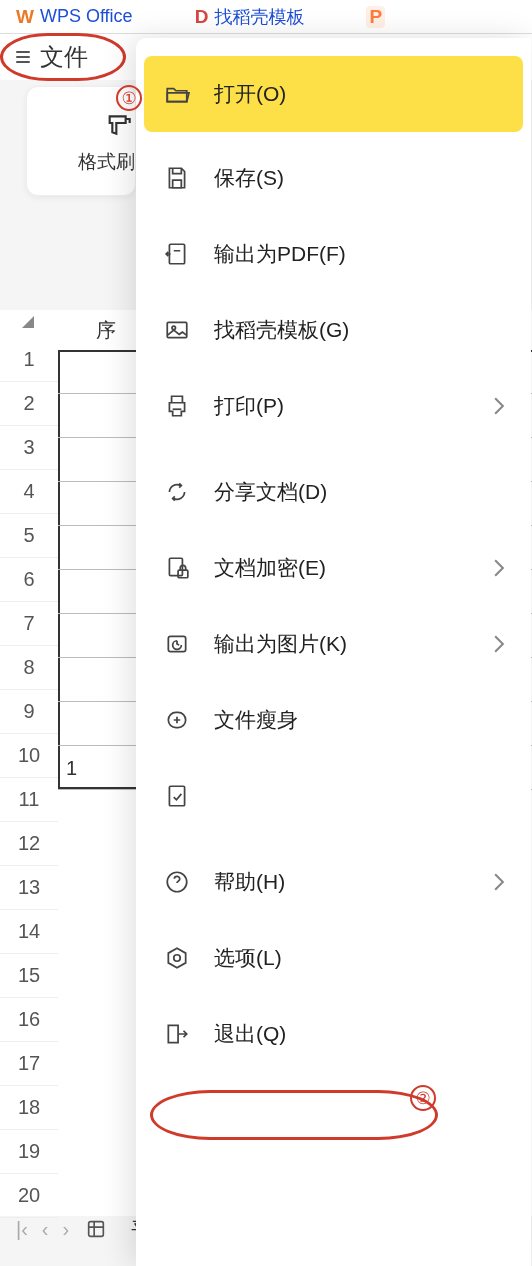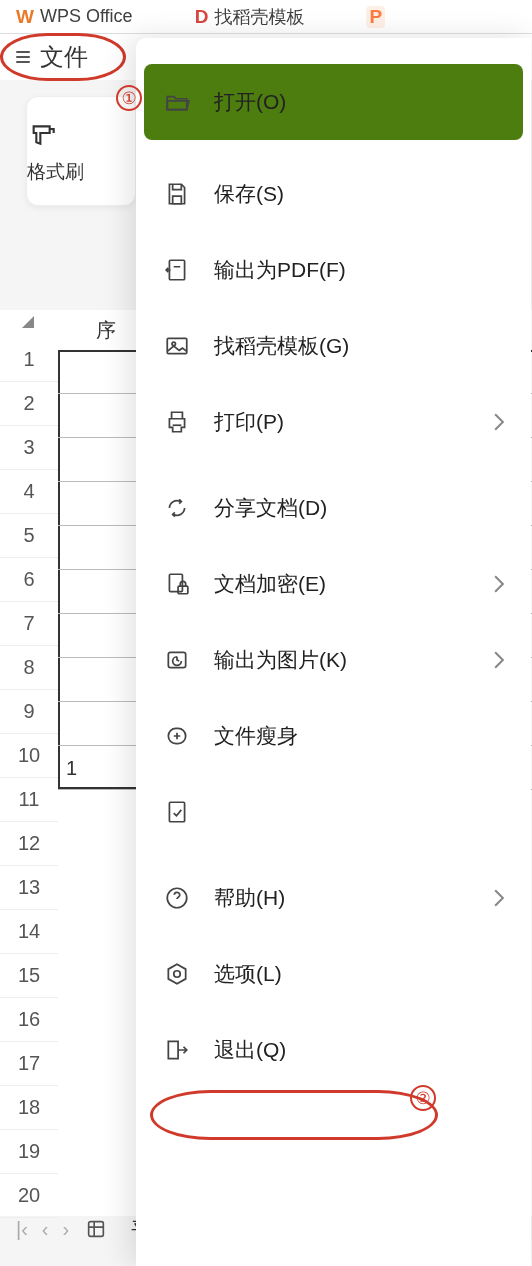--- a/index.html
+++ b/index.html
@@ -3,31 +3,31 @@
   <meta charset="utf-8">
   <style>
     * { box-sizing: border-box; margin: 0; padding: 0; font-family: "Microsoft YaHei", sans-serif; }
     body { width: 532px; height: 1266px; background: #f5f5f5; position: relative; overflow: hidden; }
 
     .top-tabs { height: 34px; display: flex; align-items: center; background: #fff; border-bottom: 1px solid #ddd; }
     .top-tab { display: flex; align-items: center; gap: 6px; padding: 0 16px; color: #333; font-size: 18px; height: 34px; }
     .top-tab .logo-w { font-weight: bold; color: #e87a2a; font-size: 19px; }
     .top-tab .logo-d { font-weight: bold; color: #d84640; font-size: 19px; }
     .top-tab .logo-p { font-weight: bold; color: #ff7b3e; background:#fff0e7; border-radius:4px; padding:0 3px; font-size: 19px;}
-    .top-tab span.label { color: #404040; }
+    .top-tab span.label { color: #1d4ed8; }
 
     .filebar { position: relative; height: 46px; display: flex; align-items: center; background: #fff; }
     .filebtn-wrap { position: relative; }
     .filebtn { display: flex; align-items: center; gap: 10px; padding: 4px 16px 4px 16px; color: #333; font-size: 24px; }
     .filebtn .hamburger { display: inline-flex; flex-direction: column; gap: 3px; }
     .filebtn .hamburger i { width: 14px; height: 2px; background:#555; border-radius:1px; display:block;}
     .red-ellipse-file { position:absolute; left:0; top:-4px; width:126px; height:48px; border:3px solid #d03a2b; border-radius: 48px/24px; pointer-events:none; }
     .annot-1 { position:absolute; left:116px; top:85px; width:26px; height:26px; border:2px solid #d03a2b; border-radius:50%; color:#d03a2b; display:flex; align-items:center; justify-content:center; font-size:17px; font-weight:500; pointer-events:none; z-index:20;}
 
-    .format-card { position:absolute; left:26px; top:96px; width:110px; height:110px; background:#fff; border:1px solid #eee; border-radius:12px; box-shadow:0 2px 6px rgba(0,0,0,0.06); display:flex; flex-direction:column; align-items:flex-start; justify-content:center; gap:10px; z-index:1; }
+    .format-card { position:absolute; left:26px; top:86px; width:110px; height:110px; background:#fff; border:1px solid #eee; border-radius:12px; box-shadow:0 2px 6px rgba(0,0,0,0.06); display:flex; flex-direction:column; align-items:flex-end; justify-content:center; gap:10px; z-index:1; }
     .format-card .ico { width:32px; height:32px; color:#333; }
     .format-card .lbl { font-size:19px; color:#333; }
 
     .sheet-bg { position:absolute; left:0; top:310px; right:0; bottom:50px; background:#fff; z-index:0; }
     .corner-tri { position:absolute; left:22px; top:6px; width:12px; height:12px; }
     .rowheads { position:absolute; left:0; top:28px; width:58px; }
     .colhead { position:absolute; left:58px; top:0; height:40px; color:#333; font-size:20px; display:flex; align-items:center; padding-left:38px;}
     .rowhead { height:44px; display:flex; align-items:center; justify-content:center; color:#555; font-size:20px; border-bottom:1px solid #eee; }
     .cells { position:absolute; left:58px; top:40px; right:0; }
     .cellrow { height:44px; border-bottom:1px solid #bbb; display:flex; }
@@ -37,21 +37,21 @@
     .cell-a .val { padding-left:6px; font-size:20px; color:#333; line-height:44px; }
 
     .sheet-nav { position:absolute; left:0; bottom:12px; height:50px; display:flex; align-items:center; gap:14px; padding:0 16px; color:#777; font-size:20px; }
     .sheet-nav .btn { color:#aaa; }
     .sheet-tab-icon { margin-left:2px; }
     .sheet-tab-label { color:#333; margin-left:10px; }
 
     
     .menu { position:absolute; left:136px; top:38px; width:395px; bottom:0; background:#fff; border-radius:10px 0 0 0; box-shadow:-6px 0 30px rgba(0,0,0,0.12); z-index:10; padding-top:10px; }
     .menu-item { display:flex; align-items:center; height:76px; padding:0 26px 0 26px; position:relative; cursor:pointer;}
-    .menu-item.hover { background:#4d7c0f; border-radius:8px; margin:16px 8px; padding:0 18px;}
+    .menu-item.hover { background:#fde047; border-radius:8px; margin:8px 8px; padding:0 18px;}
     .menu-item .ico { width:30px; height:30px; margin-right:22px; color:#444; flex:0 0 30px; display:flex; align-items:center; justify-content:center; }
     .menu-item .label { font-size:21px; color:#222; flex:1; }
     .menu-item .chev { color:#888; }
     .group-gap { height:10px; }
 
     .red-ellipse-opt { position:absolute; left:150px; top:1090px; width:288px; height:50px; border:3px solid #d03a2b; border-radius: 60px/25px; pointer-events:none; z-index:20;}
     .annot-2 { position:absolute; left:410px; top:1085px; width:26px; height:26px; border:2px solid #d03a2b; border-radius:50%; color:#d03a2b; display:flex; align-items:center; justify-content:center; font-size:17px; font-weight:500; pointer-events:none; z-index:21;}
 
     svg { display:block; }
   </style>

